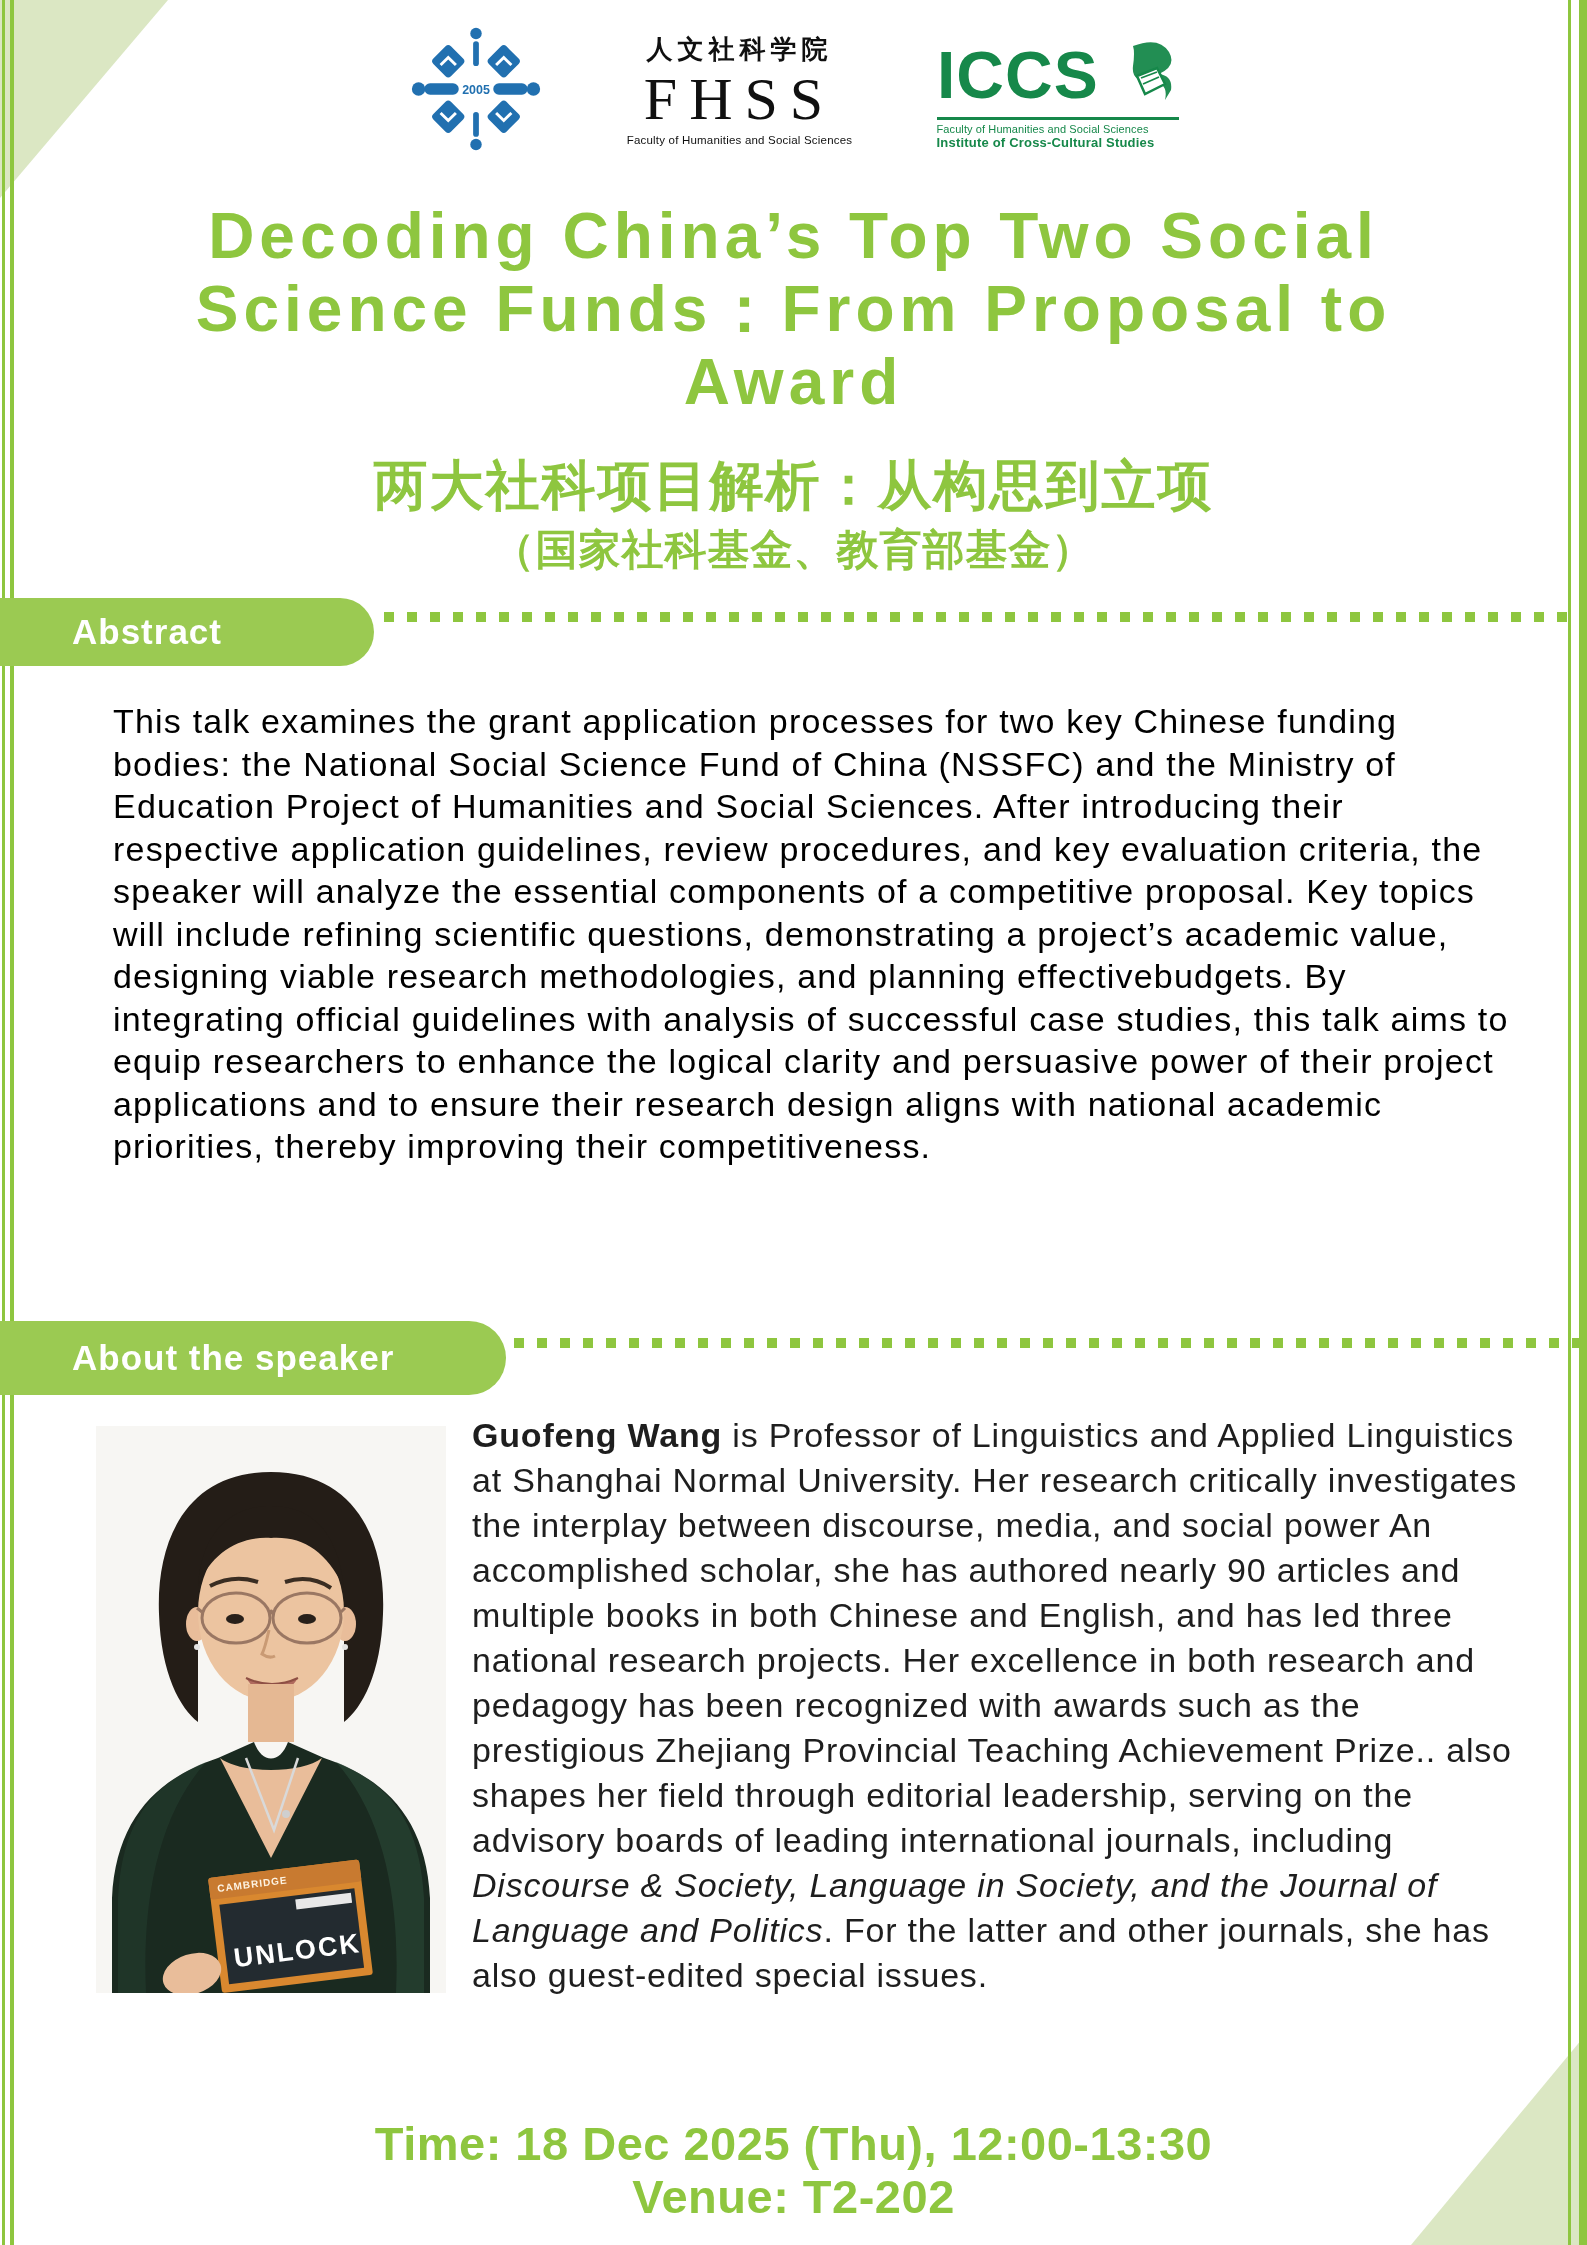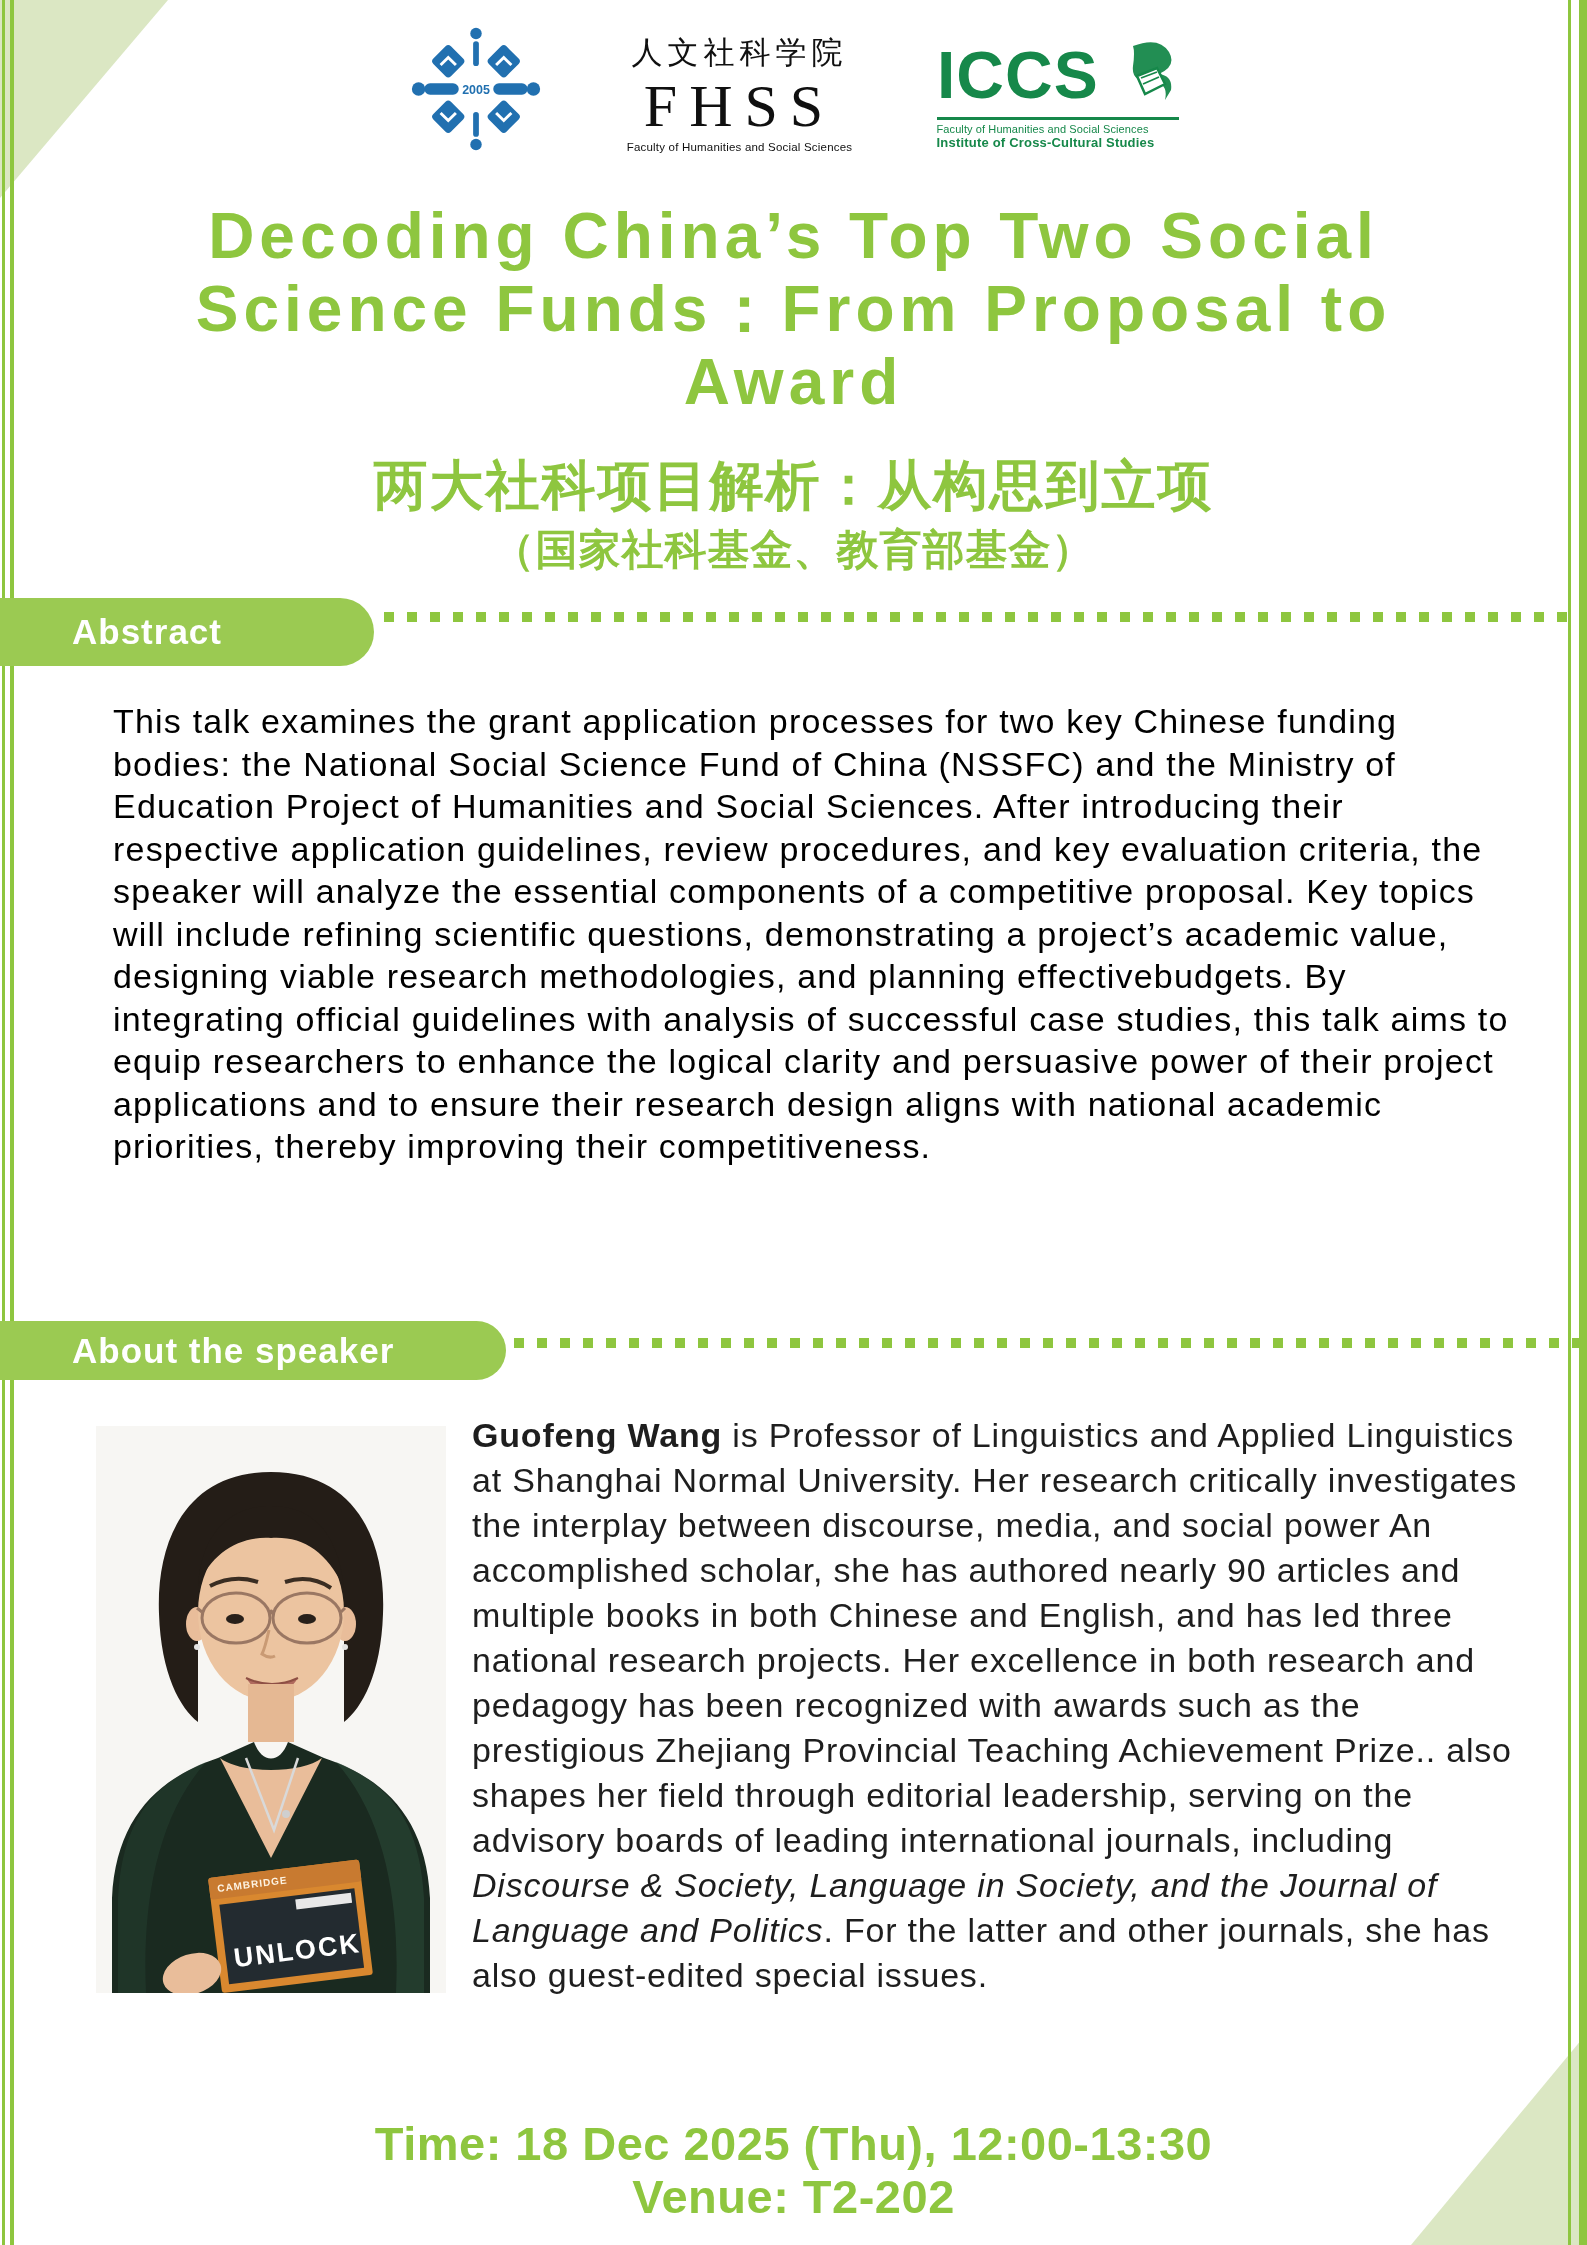--- a/index.html
+++ b/index.html
@@ -18,21 +18,21 @@
   .vl-l1 { left:2px;  width:3px; }
   .vl-l2 { left:10px; width:4px; }
   .vl-r1 { right:16px; width:3px; }
   .vl-r2 { right:0;    width:8px; }
 
   
   .logos { position:absolute; top:22px; left:0; width:100%; display:flex;
            justify-content:center; align-items:flex-start; gap:66px; z-index:2; }
   .logo-uni svg { display:block; }
   .logo-fhss { width:262px; text-align:center; padding-top:10px; color:#101010; }
-  .fhss-zh { font-size:31px; letter-spacing:5px; font-weight:400; }
+  .fhss-zh { font-size:26px; letter-spacing:5px; font-weight:700; }
   .fhss-en { font-family:"Liberation Serif", serif; font-size:60px; letter-spacing:12px;
              line-height:1.05; margin-top:1px; font-weight:500; }
   .fhss-sub { font-size:11.5px; margin-top:3px; letter-spacing:0.2px; }
   .logo-iccs { width:242px; padding-top:16px; color:#16884a; }
   .iccs-rule { border:none; border-top:3px solid #16884a; margin:1px 0 3px 0; }
   .iccs-l1 { font-size:11px; letter-spacing:0.1px; }
   .iccs-l2 { font-size:13px; font-weight:bold; letter-spacing:0.2px; }
 
   
   .title-en { position:absolute; top:200px; left:70px; width:1447px; text-align:center;
@@ -40,21 +40,21 @@
               letter-spacing:5px; white-space:pre-line; z-index:2; }
   .title-zh-main { position:absolute; top:450px; left:0; width:100%; text-align:center;
               color:#8ec63f; font-weight:bold; font-size:54px; letter-spacing:2px; z-index:2; }
   .title-zh-sub { position:absolute; top:522px; left:0; width:100%; text-align:center;
               color:#8ec63f; font-weight:bold; font-size:42px; letter-spacing:1px; z-index:2; }
 
   
   .pill { position:absolute; left:0; background:#9bca52; color:#fff; font-weight:bold;
           display:flex; align-items:center; padding-left:72px; letter-spacing:1px; z-index:4;margin-top:16px; }
   .pill-abstract { top:582px; height:68px; width:374px; border-radius:0 40px 40px 0; font-size:35px; }
-  .pill-speaker  { top:1305px; height:59px; width:506px; border-radius:0 42px 42px 0; font-size:35px; }
+  .pill-speaker  { top:1305px; height:74px; width:506px; border-radius:0 42px 42px 0; font-size:35px; }
   .dots { position:absolute; height:10px; right:0; z-index:2;
           background-image:repeating-linear-gradient(to right,#8ec63f 0 10px,transparent 10px 23px); }
   .dots-abstract { top:612px; left:384px; }
   .dots-speaker  { top:1338px; left:514px; }
 
   
   .abstract-text { position:absolute; top:700px; left:113px; width:1402px;
                    font-size:34px; line-height:42.5px; color:#000000; letter-spacing:1.2px; z-index:2; }
   .bio { position:absolute; top:1413px; left:472px; width:1062px;
          font-size:34px; line-height:45px; color:#1e1e1e; letter-spacing:0.8px; z-index:2; }

